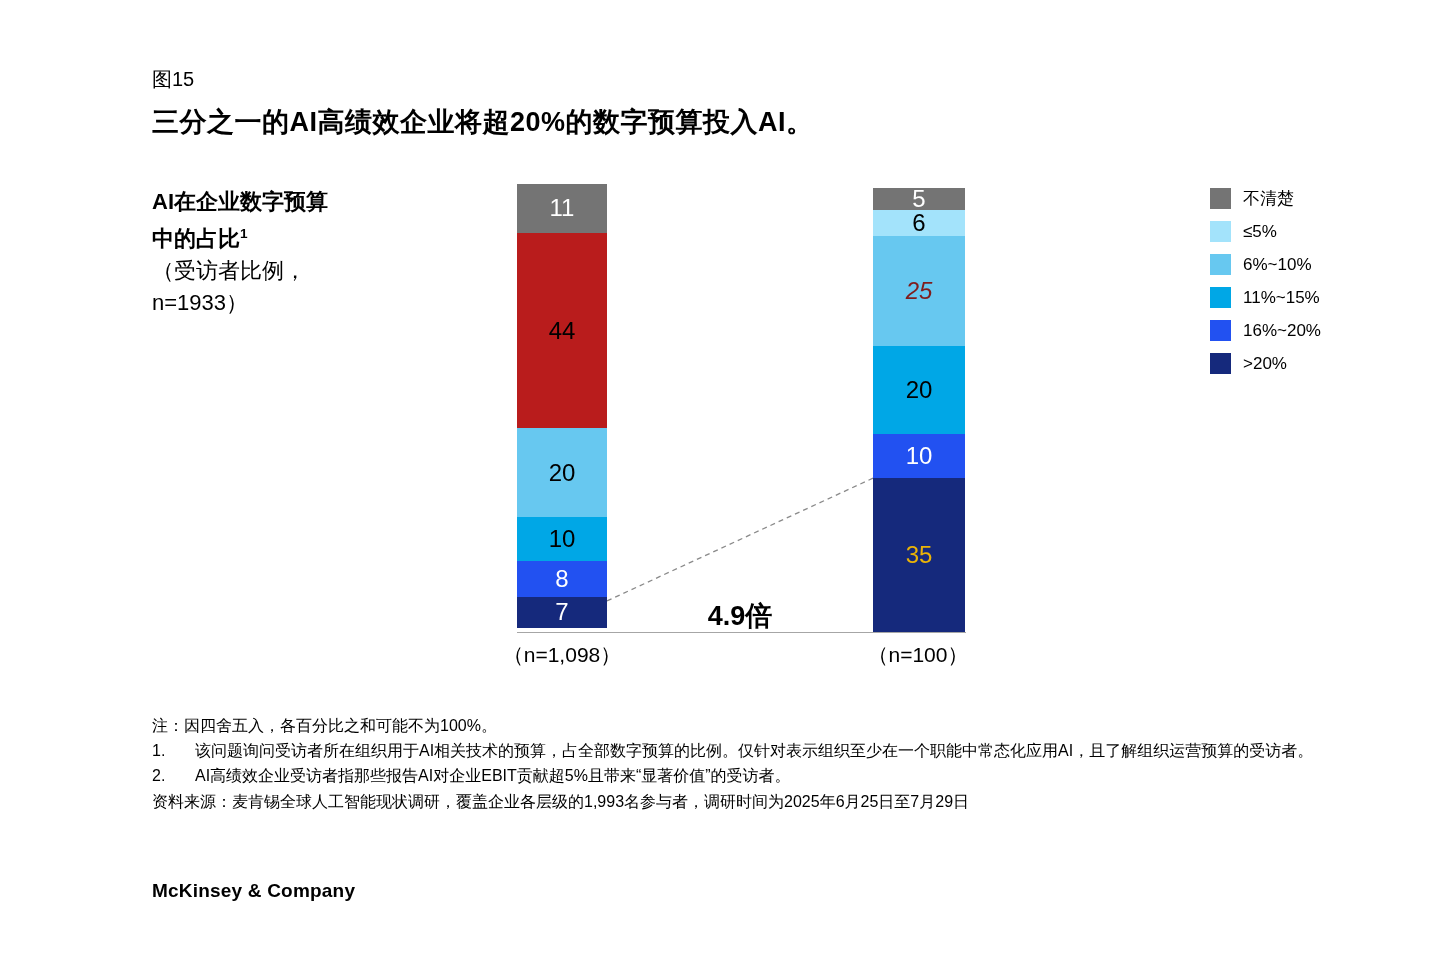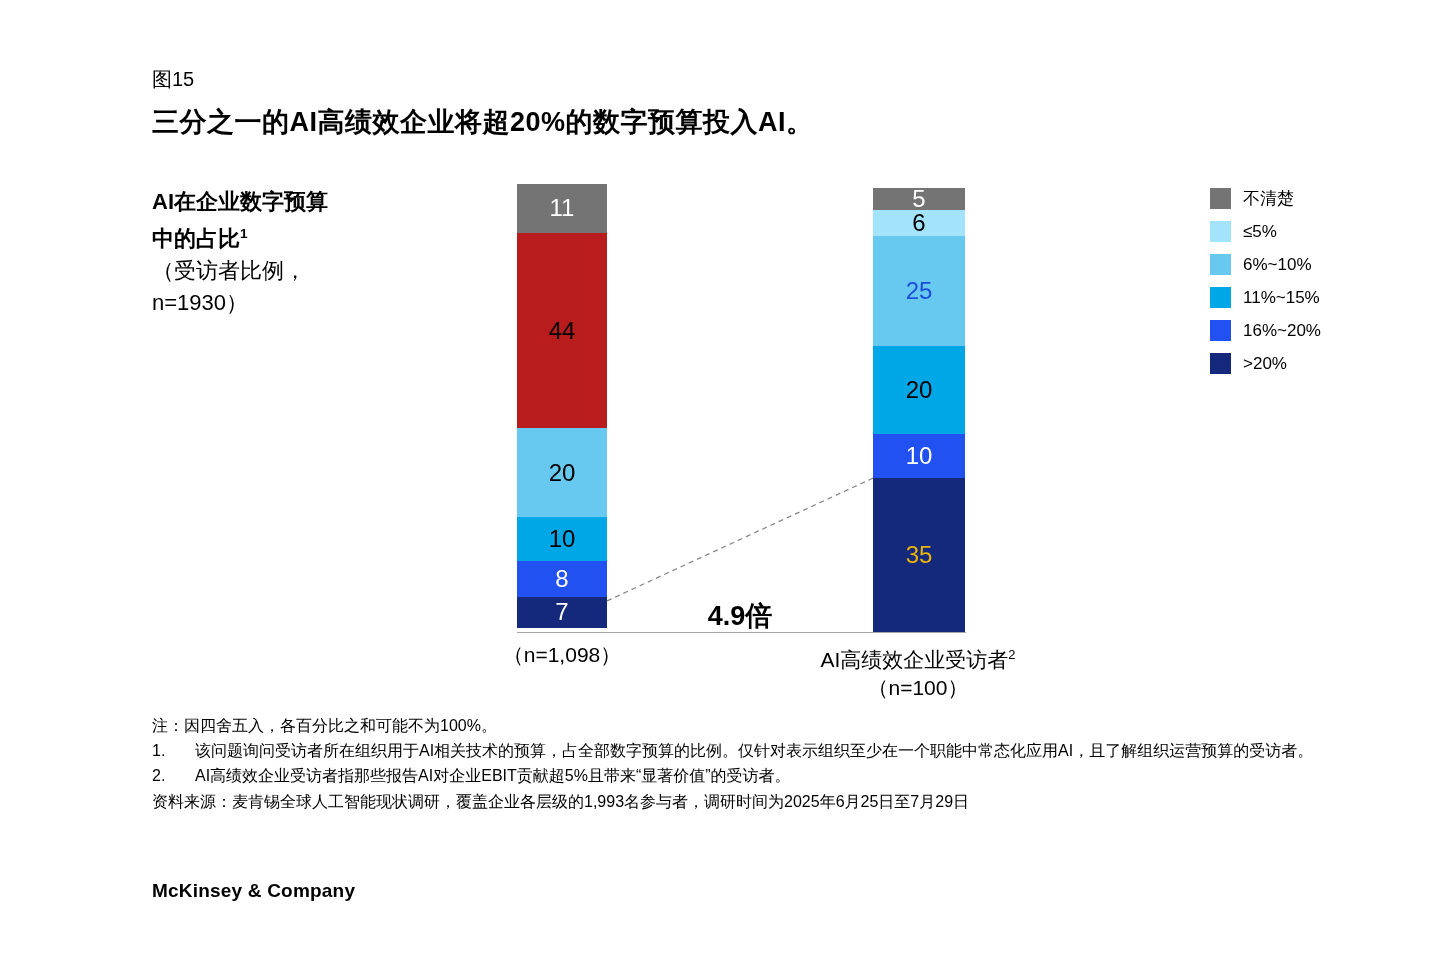--- a/index.html
+++ b/index.html
@@ -44,21 +44,21 @@
 
 <div class="page">
 
   <div class="fignum">图15</div>
   <div class="title">三分之一的AI高绩效企业将超20%的数字预算投入AI。</div>
 
   <div class="sidelabel">
     <div class="b">AI在企业数字预算</div>
     <div class="b"><span>中的占比</span><sup>1</sup></div>
     <div>（受访者比例，</div>
-    <div>n=1930）</div>
+    <div>n=1933）</div>
   </div>
 
   <svg class="connector-svg" viewBox="0 0 1440 975">
     <line id="connector-line" x1="607" y1="600.92" x2="873" y2="478.13861386138615" stroke="#8a8a8a" stroke-width="1.3" stroke-dasharray="5 4"></line>
   </svg>
 
   <div id="bars-layer">
       <div class="bar" style="left: 517px; width: 90px; top: 184px; height: 444px;">
         <div class="seg" style="height: 48.84px; background: rgb(116, 116, 116);">
           <span style="color: rgb(255, 255, 255);">11</span>
@@ -80,21 +80,21 @@
         </div>
       </div>
       <div class="bar" style="left: 873px; width: 92px; top: 188px; height: 444px;">
         <div class="seg" style="height: 21.9802px; background: rgb(116, 116, 116);">
           <span style="color: rgb(255, 255, 255);">5</span>
         </div>
         <div class="seg" style="height: 26.3762px; background: rgb(163, 227, 251);">
           <span style="color: rgb(0, 0, 0);">6</span>
         </div>
         <div class="seg" style="height: 109.901px; background: rgb(103, 200, 240);">
-          <span style="color: #1d4ed8;">25</span>
+          <span style="color: #7f1d1d; font-style: italic;">25</span>
         </div>
         <div class="seg" style="height: 87.9208px; background: rgb(0, 167, 230);">
           <span style="color: rgb(0, 0, 0);">20</span>
         </div>
         <div class="seg" style="height: 43.9604px; background: rgb(34, 81, 241);">
           <span style="color: rgb(255, 255, 255);">10</span>
         </div>
         <div class="seg" style="height: 153.861px; background: rgb(21, 41, 124);">
           <span style="color: #eab308;">35</span>
         </div>
@@ -102,21 +102,20 @@
     </div>
 
   <div class="axis"></div>
 
   <div class="annotation">4.9倍</div>
 
   <div class="catlabel" id="cat0">
     <div>（n=1,098）</div>
   </div>
   <div class="catlabel" id="cat1">
-    <div><span>AI高绩效企业受访者</span><sup>2</sup></div>
     <div>（n=100）</div>
   </div>
 
   <div class="legend" id="legend">
       <div class="legend-item">
         <div class="legend-swatch" style="background: rgb(116, 116, 116);"></div>
         <div class="legend-label">不清楚</div>
       </div>
       <div class="legend-item">
         <div class="legend-swatch" style="background: rgb(163, 227, 251);"></div>

